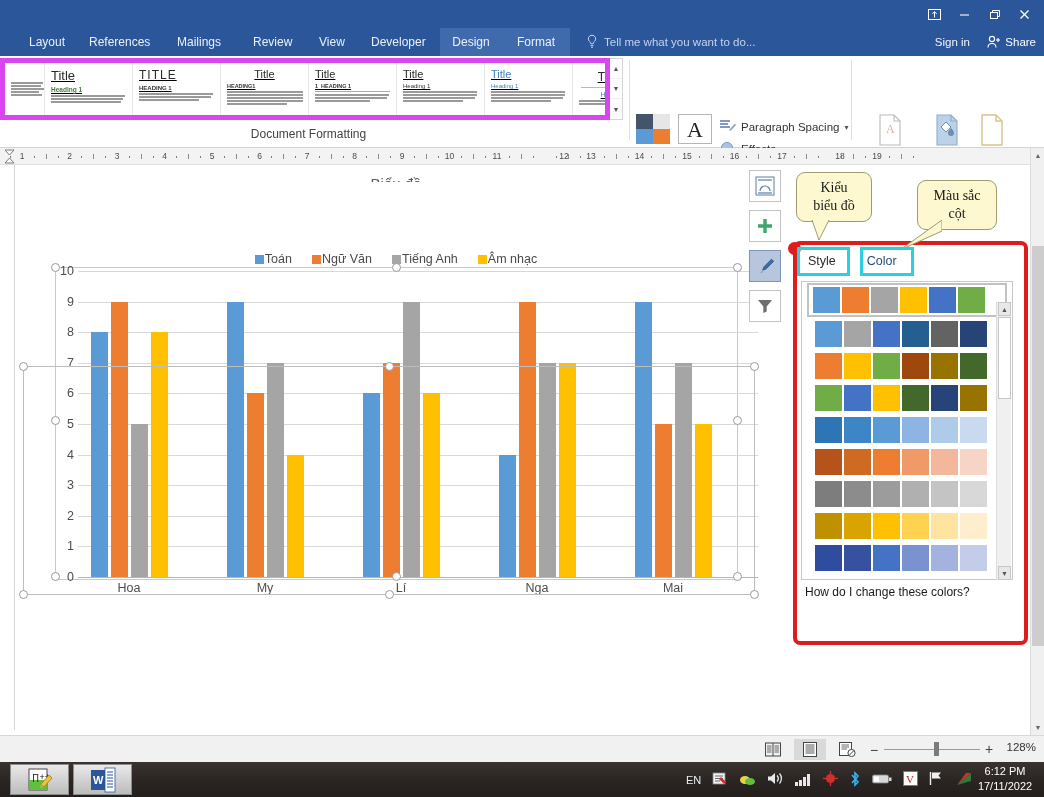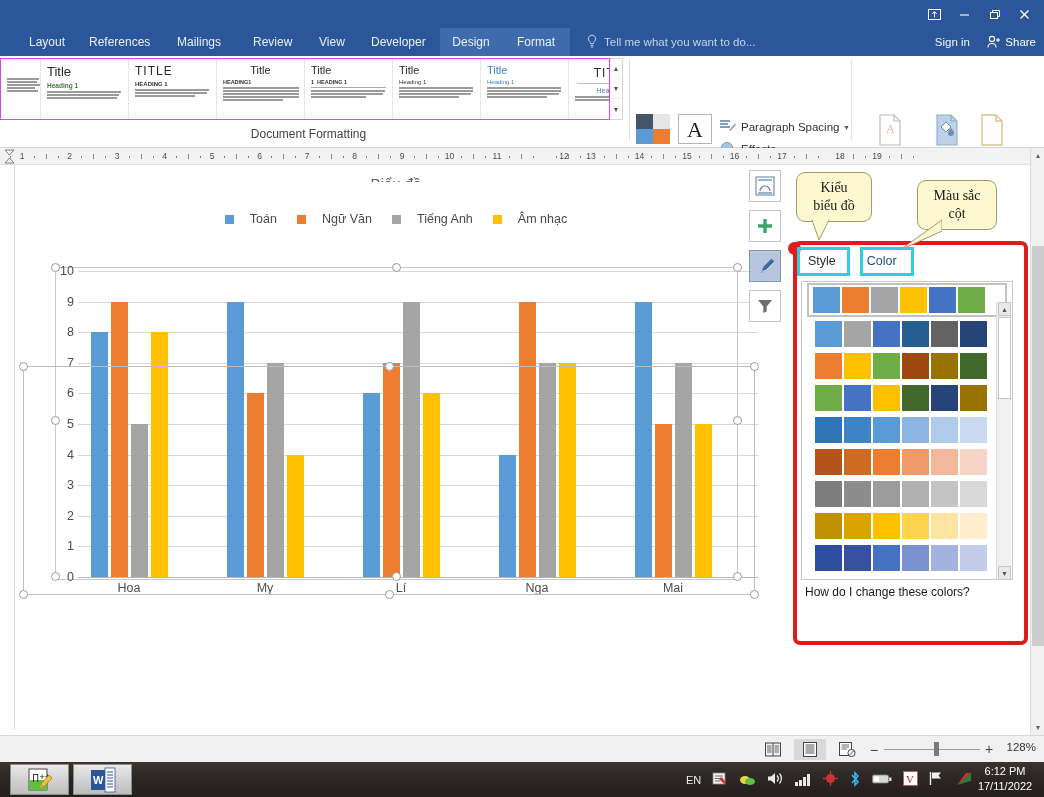--- a/index.html
+++ b/index.html
@@ -58,22 +58,23 @@
   }
   .share svg { position: absolute; left: 6px; top: 7px; }
 
   
   .ribbon {
     position: absolute; left: 0; top: 56px; width: 1044px; height: 92px;
     background: #fff; border-bottom: 1px solid #d4d4d4;
   }
   .gallery {
     position: absolute; left: 0; top: 2px; width: 610px; height: 62px;
-    border: 1px solid #d946ef; background: #fff; overflow: hidden;
+    border: 5px solid #d946ef; background: #fff; overflow: hidden;
     display: flex;
+    text-decoration: underline;
   }
   .gthumb {
     width: 88px; height: 60px; border-right: 1px solid #e6e6e6;
     padding: 5px 6px; background: #fff; overflow: hidden; flex: 0 0 auto;
   }
   .gthumb:first-child { width: 40px; }
   .gt-title { font-size: 11px; color: #2a2a2a; margin-bottom: 3px; }
   .gt-h1 { font-size: 6.5px; color: #3f6f9f; font-weight: bold; margin-bottom: 2px;}
   .gt-lines { display: block; }
   .gt-lines i {
@@ -154,21 +155,21 @@
   }
   .chart-title-cut {
     position: absolute; left: 0; top: -5px; width: 718px; text-align: center;
     font-size: 15px; color: #5a5a5a; height: 7px; overflow: hidden;
   }
   .legend {
     position: absolute; left: 0; top: 32px; width: 718px;
     display: flex; justify-content: center; gap: 20px;
     font-size: 12.5px; color: #4a4a4a;
   }
-  .legend span.k { display: inline-flex; align-items: center; gap: 16px; }
+  .legend span.k { display: inline-flex; align-items: center; gap: 1px; margin-top: 40px; }
   .legend i { width: 9px; height: 9px; display: inline-block; }
 
   .plot {
     position: absolute; left: 41px; top: 91px; width: 680px; height: 306px;
   }
   .gridline {
     position: absolute; left: 0; width: 680px; height: 1px; background: #d9d9d9;
   }
   .ylab {
     position: absolute; right: 684px; font-size: 12.5px; color: #4d4d4d;

